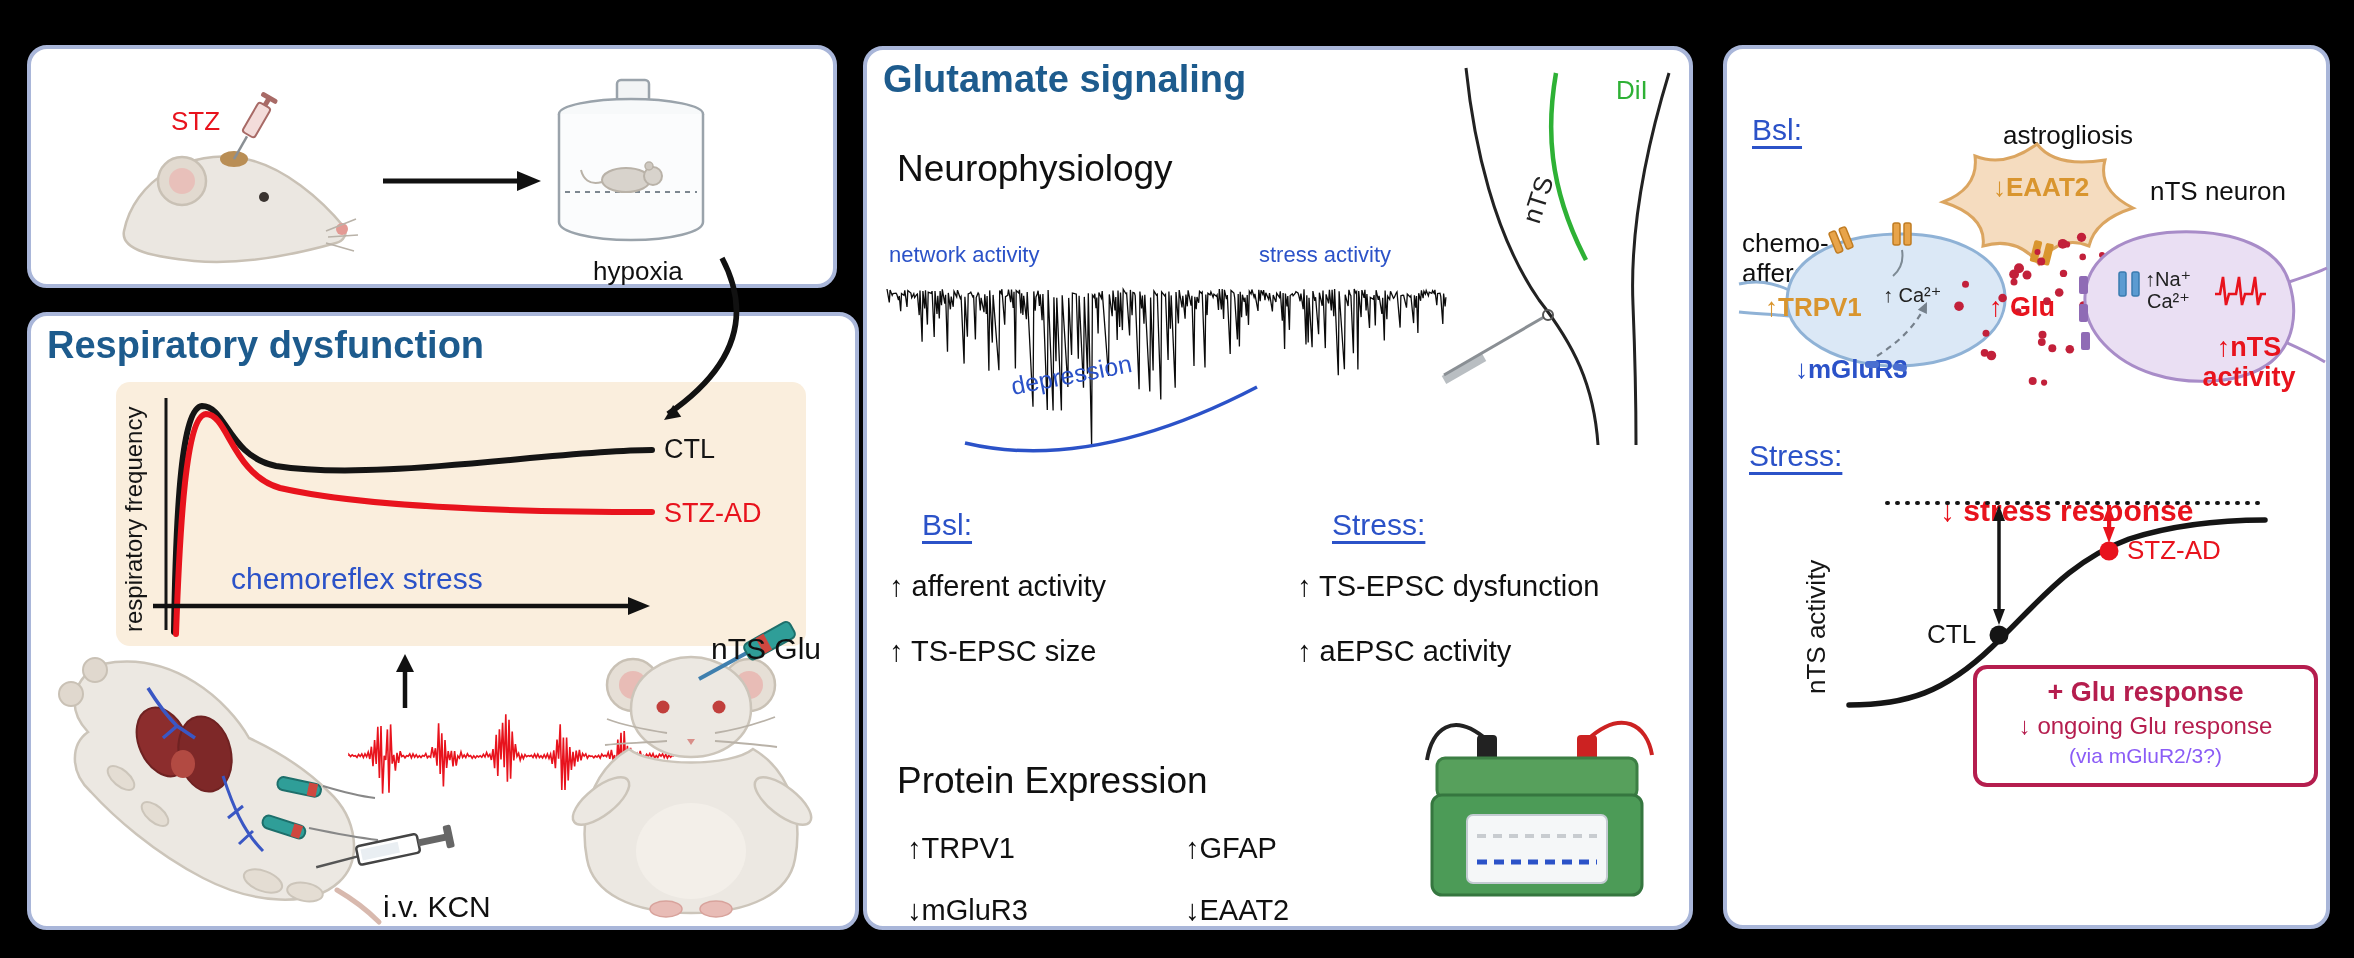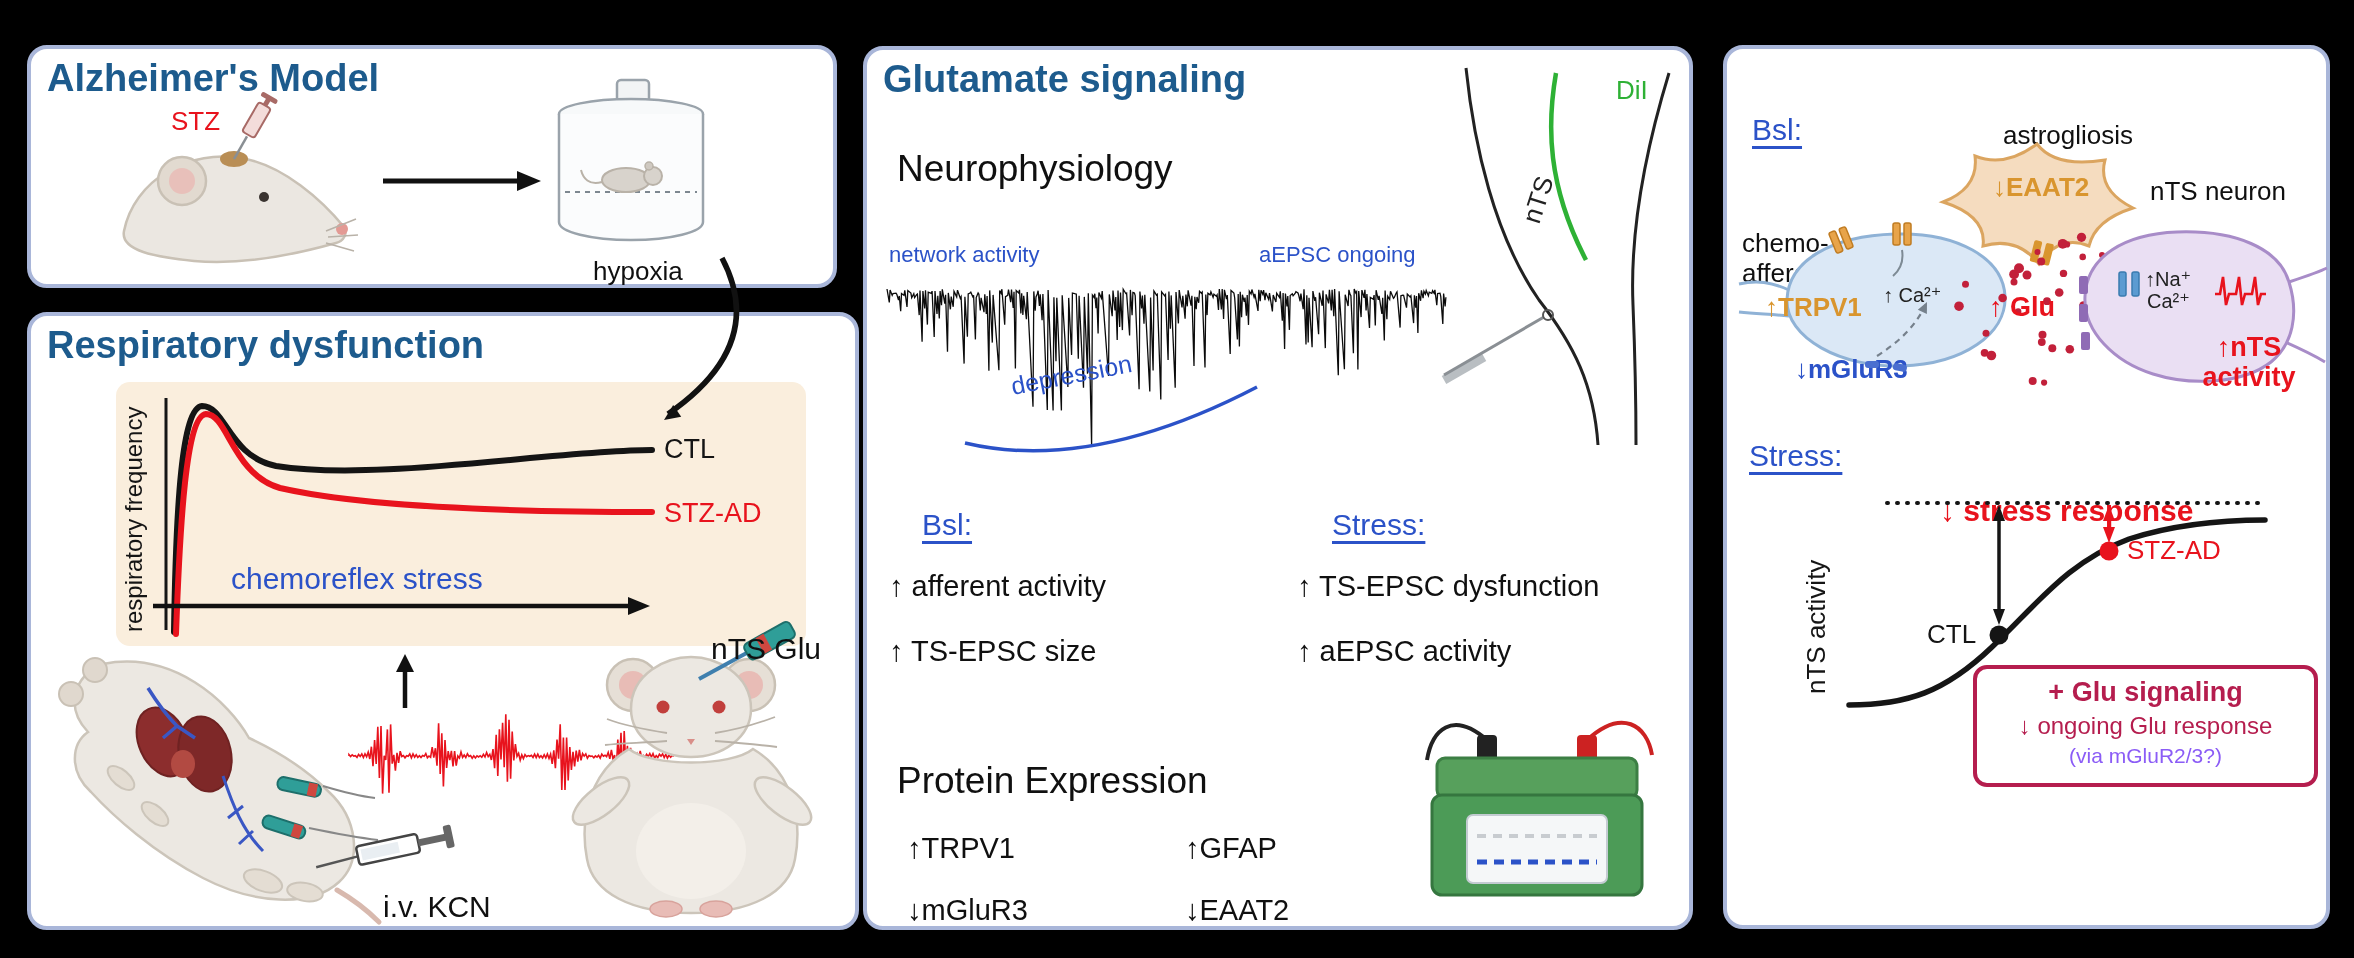--- a/index.html
+++ b/index.html
@@ -20,21 +20,20 @@
   .spill-box{position:absolute;border:4px solid var(--crimson,#b51d4e);border-radius:14px;
              background:#fff;text-align:center;box-sizing:border-box;padding-top:8px;}
   .overlay{position:absolute;left:0;top:0;z-index:10;pointer-events:none;}
 </style>
 </head>
 <body>
 
 <div class="stage">
 
   <section class="panel" style="left:27px;top:45px;width:810px;height:243px;">
-    <h2 class="panel-title">Alzheimer's Model</h2>
     <div class="txt red" style="left:140px;top:58px;font-size:26px;">STZ</div>
 
     <svg class="abs" style="left:85px;top:70px;" width="240" height="165" viewBox="0 0 240 165">
       <path d="M8,112 C18,62 72,28 130,40 C168,48 205,80 228,108 C232,114 228,122 220,124 C170,138 120,146 78,142 C40,138 4,132 8,112 Z" fill="#ebe7e1" stroke="#c9c1b5" stroke-width="2.5"></path>
       <circle cx="66" cy="62" r="24" fill="#e2dad0" stroke="#c9c1b5" stroke-width="2.5"></circle>
       <circle cx="66" cy="62" r="13" fill="#e8c0ba"></circle>
       <circle cx="148" cy="78" r="5" fill="#3a3430"></circle>
       <circle cx="226" cy="110" r="6" fill="#e39a94"></circle>
       <path d="M210,112 L240,100 M212,118 L242,116 M210,124 L238,132" stroke="#b9b2a8" stroke-width="1.5" fill="none"></path>
       <ellipse cx="118" cy="40" rx="14" ry="8" fill="#b98e55"></ellipse>
@@ -158,21 +157,21 @@
       </g>
     </svg>
     <div class="txt" style="left:680px;top:316px;font-size:30px;">nTS Glu</div>
   </section>
 
   <section class="panel" style="left:863px;top:46px;width:830px;height:884px;">
     <h2 class="panel-title">Glutamate signaling</h2>
 
     <div class="txt" style="left:30px;top:98px;font-size:37px;">Neurophysiology</div>
     <div class="txt blue" style="left:22px;top:192px;font-size:22px;">network activity</div>
-    <div class="txt blue" style="left:392px;top:192px;font-size:22px;">aEPSC ongoing</div>
+    <div class="txt blue" style="left:392px;top:192px;font-size:22px;">stress activity</div>
 
     <svg class="abs" style="left:20px;top:225px;" width="575" height="215" viewBox="0 0 575 215">
       <path id="ephys-trace" fill="none" stroke="#0b0b0b" stroke-width="1.3" d="M0,14 L2.3,27.4 L3.1,15.0 L5.2,20.4 L6.0,18.6 L9.0,18.2 L9.8,19.3 L11.5,25.0 L12.3,21.0 L13.7,36.3 L14.5,18.5 L17.0,20.4 L17.8,15.4 L20.0,31.9 L20.8,15.6 L23.9,18.1 L24.7,22.7 L26.8,18.7 L27.6,22.6 L29.6,19.7 L30.4,19.0 L32.2,40.1 L33.0,15.5 L35.1,66.8 L35.9,16.1 L37.7,33.4 L38.5,15.4 L40.4,49.6 L41.2,17.2 L44.3,18.3 L45.1,16.1 L47.2,62.0 L48.0,16.1 L50.0,39.0 L50.8,20.8 L52.3,43.4 L53.1,16.0 L54.5,30.3 L55.3,14.4 L57.8,28.6 L58.6,19.8 L60.5,76.7 L61.3,17.9 L63.4,34.3 L64.2,21.5 L66.2,31.8 L67.0,16.4 L69.7,21.9 L70.5,15.2 L73.3,23.3 L74.1,21.7 L77.1,88.6 L77.9,21.7 L80.4,61.7 L81.2,19.0 L83.0,18.0 L83.8,17.2 L85.8,21.8 L86.6,20.2 L88.4,64.4 L89.2,22.6 L91.1,18.0 L91.9,19.3 L93.3,35.5 L94.1,22.9 L97.0,37.1 L97.8,19.3 L99.3,38.9 L100.1,21.1 L101.9,95.8 L102.7,15.4 L105.3,67.6 L106.1,19.9 L111.9,95.3 L112.7,15.5 L114.1,18.2 L114.9,14.2 L117.7,49.7 L118.5,21.6 L120.7,20.4 L121.5,14.5 L123.7,27.1 L124.5,14.6 L126.2,33.0 L127.0,16.7 L128.4,93.4 L129.2,15.5 L131.7,18.0 L132.5,14.8 L133.9,38.4 L134.7,18.3 L135.9,39.9 L136.7,20.8 L139.4,44.2 L140.2,17.0 L146.0,131.8 L146.8,16.4 L148.2,35.6 L149.0,21.9 L150.3,18.9 L151.1,15.7 L152.4,30.9 L153.2,19.4 L155.1,45.2 L155.9,18.9 L160.3,134.9 L161.1,15.1 L166.1,135.5 L166.9,22.2 L169.0,86.2 L169.8,22.7 L174.4,135.4 L175.2,20.3 L180.9,112.0 L181.7,22.9 L184.6,79.9 L185.4,18.0 L188.5,18.9 L189.3,19.0 L191.3,83.8 L192.1,20.8 L196.5,112.8 L197.3,21.9 L200.5,98.7 L201.3,18.2 L204.6,169.7 L205.4,20.1 L207.0,22.4 L207.8,18.7 L209.0,33.2 L209.8,22.6 L211.1,58.5 L211.9,17.5 L214.4,23.2 L215.2,16.1 L221.5,101.0 L222.3,19.4 L225.2,41.2 L226.0,15.6 L228.0,35.4 L228.8,22.0 L230.2,65.0 L231.0,15.5 L232.7,51.9 L233.5,17.6 L235.4,55.1 L236.2,14.2 L238.8,18.5 L239.6,18.1 L242.6,60.5 L243.4,14.9 L245.1,40.3 L245.9,17.5 L247.4,18.1 L248.2,20.6 L252.1,114.2 L252.9,16.5 L254.6,33.4 L255.4,20.6 L257.0,48.8 L257.8,19.7 L262.8,116.4 L263.6,22.5 L266.1,95.5 L266.9,15.9 L269.5,20.1 L270.3,19.3 L273.8,124.5 L274.6,16.9 L277.7,20.8 L278.5,19.6 L281.1,85.0 L281.9,16.5 L283.4,53.8 L284.2,20.4 L288.2,112.7 L289.0,17.0 L291.4,48.4 L292.2,15.1 L295.0,32.5 L295.8,20.7 L298.1,43.7 L298.9,19.5 L300.3,31.3 L301.1,15.3 L304.1,30.6 L304.9,20.8 L307.0,91.0 L307.8,21.8 L309.2,34.2 L310.0,22.0 L311.7,27.7 L312.5,16.2 L314.4,18.2 L315.2,17.1 L318.0,92.6 L318.8,19.5 L320.1,40.1 L320.9,18.2 L323.1,19.8 L323.9,16.8 L326.1,22.3 L326.9,19.1 L329.3,21.3 L330.1,19.9 L331.5,34.9 L332.3,14.0 L334.4,34.4 L335.2,14.0 L336.6,44.0 L337.4,14.8 L339.5,24.2 L340.3,20.0 L343.2,79.0 L344.0,15.5 L346.9,18.0 L347.7,23.0 L350.4,64.4 L351.2,19.1 L352.4,71.4 L353.2,16.8 L354.6,42.2 L355.4,19.7 L357.2,26.8 L358.0,22.5 L359.4,40.6 L360.2,20.1 L361.5,49.9 L362.3,16.2 L364.1,19.0 L364.9,14.5 L367.1,22.2 L367.9,18.8 L371.0,36.0 L371.8,14.8 L373.2,26.2 L374.0,15.3 L375.8,19.4 L376.6,15.0 L378.0,25.2 L378.8,17.7 L381.7,24.6 L382.5,18.1 L385.4,36.4 L386.2,20.0 L388.9,27.0 L389.7,18.2 L392.5,22.5 L393.3,16.3 L395.3,45.8 L396.1,18.1 L397.6,74.0 L398.4,18.5 L400.0,31.3 L400.8,21.0 L402.4,54.9 L403.2,20.6 L405.3,18.8 L406.1,20.8 L408.1,18.4 L408.9,16.6 L411.0,18.0 L411.8,20.5 L413.1,26.3 L413.9,18.5 L416.2,34.2 L417.0,14.2 L419.0,69.6 L419.8,20.3 L421.2,67.5 L422.0,22.7 L425.1,72.2 L425.9,16.1 L427.8,25.8 L428.6,22.2 L431.6,59.2 L432.4,17.7 L435.2,30.8 L436.0,15.5 L438.3,73.1 L439.1,19.3 L441.6,28.4 L442.4,14.8 L444.3,35.4 L445.1,14.8 L446.8,41.3 L447.6,14.0 L451.3,100.2 L452.1,16.2 L457.4,94.2 L458.2,19.7 L461.1,31.0 L461.9,14.8 L463.1,19.4 L463.9,20.7 L466.4,78.2 L467.2,14.1 L468.8,18.0 L469.6,16.7 L470.9,94.5 L471.7,16.0 L474.1,42.1 L474.9,15.1 L477.1,22.7 L477.9,14.8 L479.1,35.5 L479.9,19.1 L482.5,53.0 L483.3,22.5 L486.3,24.3 L487.1,20.0 L488.3,50.4 L489.1,15.2 L491.3,24.8 L492.1,20.8 L494.9,39.0 L495.7,22.7 L497.3,65.5 L498.1,15.6 L499.9,44.3 L500.7,21.2 L502.7,24.5 L503.5,16.2 L506.5,23.3 L507.3,22.5 L509.2,18.0 L510.0,16.8 L513.1,52.6 L513.9,20.8 L515.8,20.1 L516.6,20.3 L519.5,32.6 L520.3,19.1 L523.1,21.9 L523.9,20.8 L526.6,48.1 L527.4,20.2 L528.7,32.7 L529.5,21.1 L530.9,58.1 L531.7,18.2 L533.6,25.8 L534.4,15.3 L536.1,23.1 L536.9,16.2 L538.4,19.1 L539.2,15.5 L541.4,20.8 L542.2,17.1 L544.8,18.4 L545.6,15.6 L547.1,18.2 L547.9,14.9 L549.8,30.2 L550.6,18.6 L553.0,18.2 L553.8,21.6 L555.8,48.9 L556.6,18.5 L558.1,31.4 L558.9,22.2"></path>
       <path d="M78,168 Q205,198 370,112" fill="none" stroke="#2b52c8" stroke-width="3.5"></path>
       <text x="126" y="120" transform="rotate(-11 126 120)" font-size="25" fill="#2b52c8">depression</text>
     </svg>
 
     <svg class="abs" style="left:577px;top:15px;" width="245" height="385" viewBox="0 0 245 385">
       <path d="M22,3 C30,80 50,170 95,235 C130,280 150,320 154,380" fill="none" stroke="#222" stroke-width="3"></path>
       <path d="M225,8 C200,90 186,170 189,240 C191,290 192,330 192,380" fill="none" stroke="#222" stroke-width="3"></path>
@@ -324,21 +323,21 @@
         <polygon points="322,16 316,32 328,32" fill="#e8131d"></polygon>
         <polygon points="322,54 316,38 328,38" fill="#e8131d"></polygon>
       </g>
       <circle cx="212" cy="146" r="9.5" fill="#151515"></circle>
       <circle cx="322" cy="62" r="9.5" fill="#e8131d"></circle>
       <text x="140" y="154" font-size="26" fill="#151515">CTL</text>
       <text x="340" y="70" font-size="26" fill="#e8131d">STZ-AD</text>
     </svg>
 
     <div class="spill-box" style="left:246px;top:616px;width:345px;height:122px;">
-      <div class="crimson b" style="font-size:27px;">+ Glu signaling</div>
+      <div class="crimson b" style="font-size:27px;">+ Glu response</div>
       <div class="crimson" style="font-size:24px;margin-top:4px;">↓ ongoing Glu response</div>
       <div style="font-size:21px;color:#8b5cf6;margin-top:4px;">(via mGluR2/3?)</div>
     </div>
   </section>
 
   <svg class="overlay" width="2354" height="958" viewBox="0 0 2354 958">
     <path d="M722,258 Q768,345 668,414" fill="none" stroke="#111" stroke-width="5.5"></path>
     <polygon points="668,414 677.2,399.1 685.2,410.7" fill="#111" transform="translate(-4,6)"></polygon>
   </svg>
 </div>

